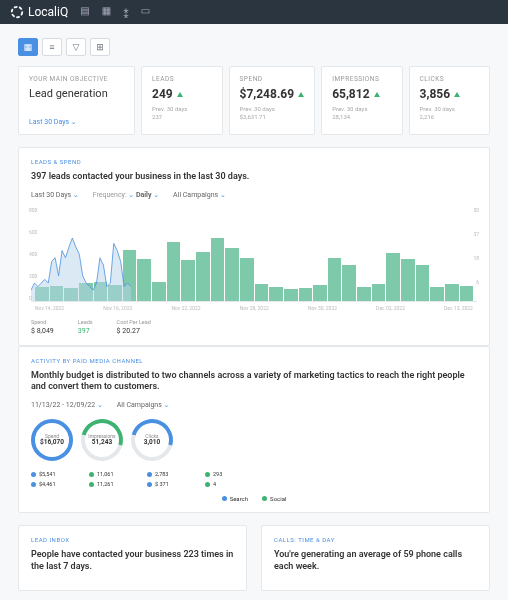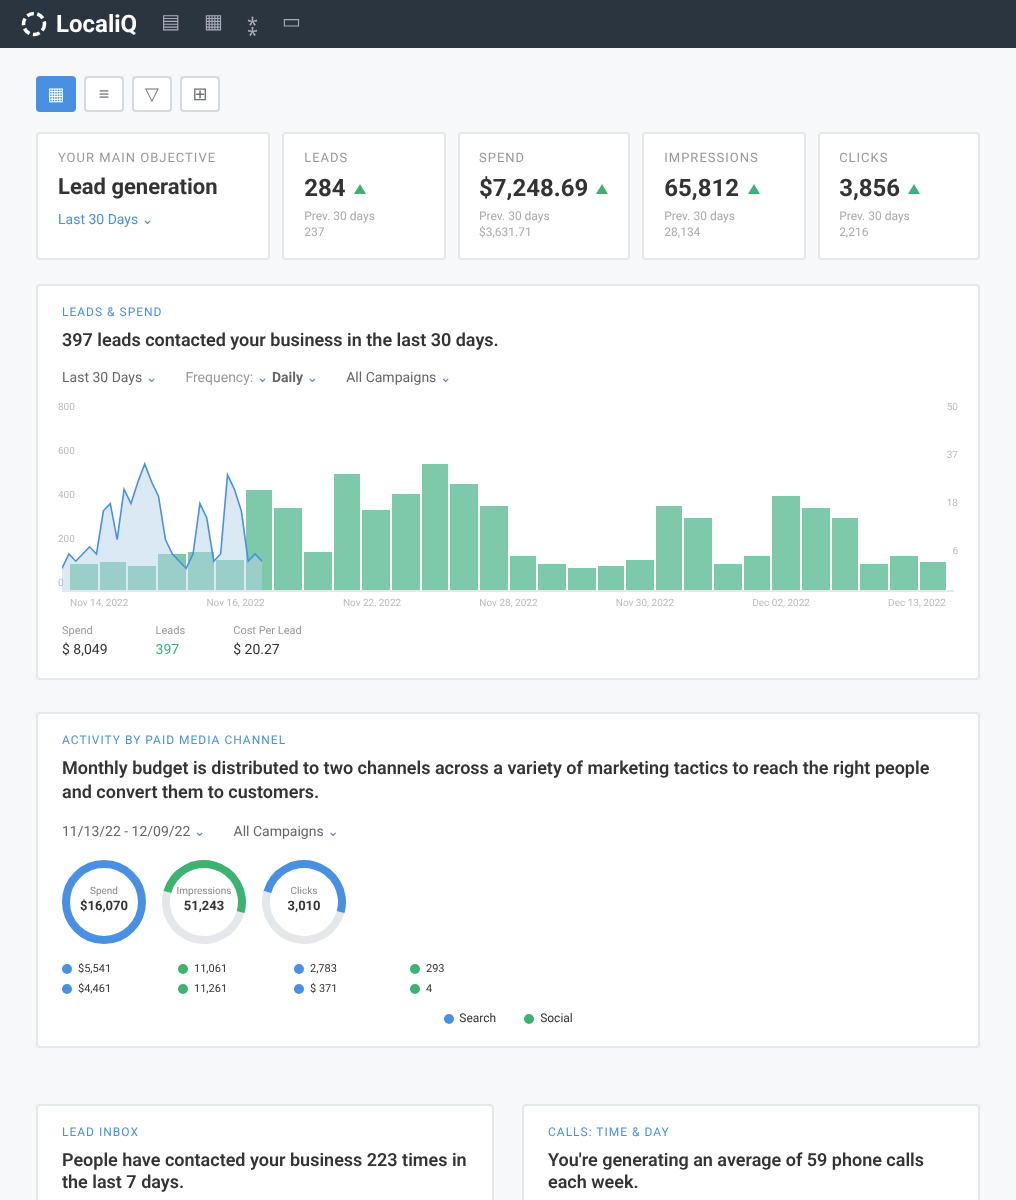--- a/index.html
+++ b/index.html
@@ -1,40 +1,40 @@
 <!DOCTYPE html>
 <html><head>
 <meta charset="utf-8">
 <style>
 *{box-sizing:border-box;margin:0;padding:0;font-family:-apple-system,BlinkMacSystemFont,'Segoe UI',Roboto,sans-serif}
 body{background:#fff;width:508px;height:600px;overflow:hidden;font-size:10px;color:#333}
 .topbar{background:#2a3540;height:24px;display:flex;align-items:center;padding:0 10px;gap:12px}
-.logo{display:flex;align-items:center;gap:4px;color:#fff;font-weight:700;font-size:12px}
+.logo{display:flex;align-items:center;gap:4px;color:#fff;font-weight:400;font-size:12px}
 .logo svg{width:14px;height:14px}
 .topicons{display:flex;gap:12px}
 .topicons span{color:#aab;font-size:10px;cursor:pointer}
 .page{padding:14px 18px;background:#f7f8f9}
 .header-row{display:flex;align-items:center;justify-content:space-between;margin-bottom:10px}
 .header-left{display:flex;align-items:center;gap:8px}
 .mc{font-size:9px;color:#999;letter-spacing:.5px}
 .title{font-size:14px;font-weight:400;color:#333}
 .header-icons{display:flex;gap:4px}
 .hicon{width:20px;height:18px;display:flex;align-items:center;justify-content:center;border:1px solid #d5dbe0;background:#fff;border-radius:2px;font-size:9px;color:#6b7280;cursor:pointer}
 .hicon.active{background:#4a90e2;border-color:#4a90e2;color:#fff}
 .kpi-row{display:flex;gap:6px;margin-bottom:12px}
 .kpi{background:#fff;border:1px solid #e5e8eb;border-radius:2px;padding:8px 10px;flex:1}
 .kpi.main{flex:1.6}
 .kpi-label{font-size:6.5px;color:#999;letter-spacing:.5px;margin-bottom:4px;text-transform:uppercase}
-.kpi-main-val{font-size:11px;font-weight:700;color:#333;margin-bottom:6px}
+.kpi-main-val{font-size:11px;font-weight:400;color:#333;margin-bottom:18px}
 .kpi-period{font-size:7px;color:#4a90e2;cursor:pointer}
 .kpi-period::after{content:' ⌄'}
 .kpi-val{font-size:12px;font-weight:700;color:#333;display:flex;align-items:center;gap:4px}
 .up{width:0;height:0;border-left:3px solid transparent;border-right:3px solid transparent;border-bottom:5px solid #3cb371}
 .kpi-sub{font-size:6px;color:#aaa;margin-top:4px;line-height:1.3}
-.card{background:#fff;border:1px solid #e5e8eb;border-radius:2px;padding:10px 12px;margin-bottom:16px}
+.card{background:#fff;border:1px solid #e5e8eb;border-radius:2px;padding:10px 12px;margin-bottom:0}
 .card-tag{font-size:6px;color:#4a90e2;letter-spacing:.5px;margin-bottom:6px;text-transform:uppercase}
 .card-title{font-size:9px;font-weight:600;color:#333;margin-bottom:8px;line-height:1.3}
 .filters{display:flex;gap:14px;font-size:7px;color:#666;margin-bottom:8px}
 .filters span{cursor:pointer}
 .filters span::after{content:' ⌄';color:#4a90e2}
 .chart{position:relative;height:95px;display:flex;align-items:flex-end;gap:1px;padding:0 4px;border-bottom:1px solid #e5e8eb}
 .chart .ylab{position:absolute;left:-2px;font-size:5px;color:#bbb}
 .chart .ylab.r{left:auto;right:-2px}
 .bar{flex:1;background:#7dc9a9;min-width:2px}
 .line-svg{position:absolute;left:0;right:0;bottom:0;height:95px;pointer-events:none}
@@ -92,21 +92,21 @@
 
   <div class="kpi-row">
     <div class="kpi main">
       <div class="kpi-label">YOUR MAIN OBJECTIVE</div>
       <div class="kpi-main-val">Lead generation</div>
       <div class="kpi-period">Last 30 Days</div>
     </div>
     <div class="kpi">
       <div class="kpi-label">LEADS</div>
       <div class="kpi-val">
-          <span>284</span>
+          <span>249</span>
           <span class="up"></span>
         </div>
       <div class="kpi-sub"><span>Prev. 30 days</span><br><span>237</span></div>
     </div>
     <div class="kpi">
       <div class="kpi-label">SPEND</div>
       <div class="kpi-val">
           <span>$7,248.69</span>
           <span class="up"></span>
         </div>

